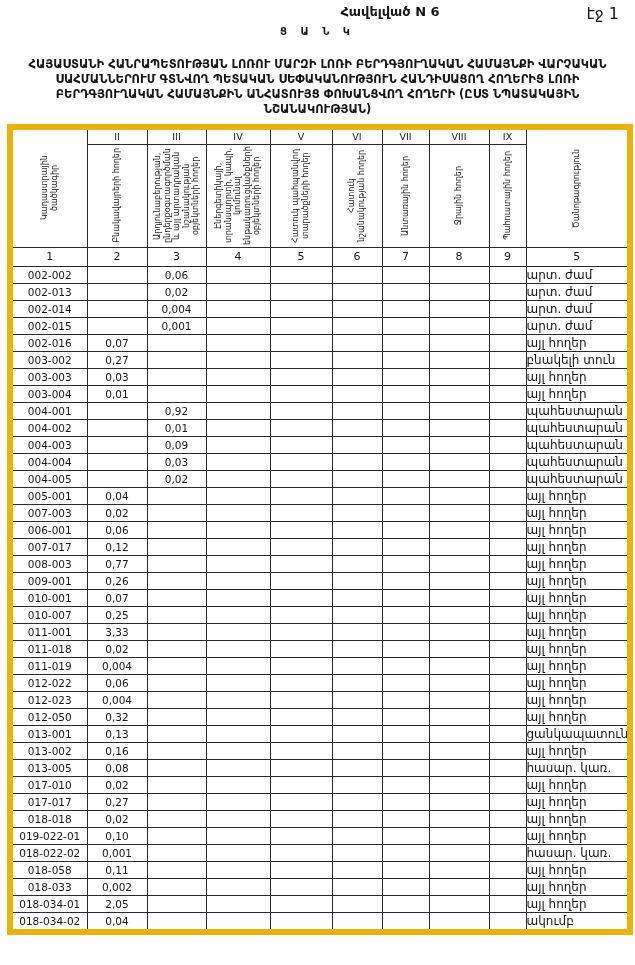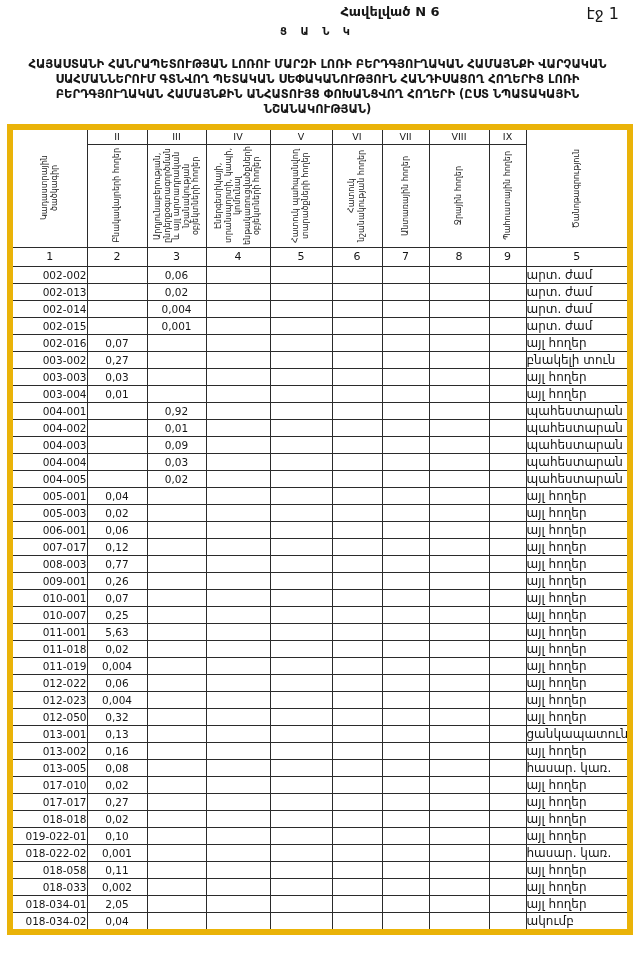--- a/index.html
+++ b/index.html
@@ -49,21 +49,21 @@
   }
   .vert{
     writing-mode:vertical-rl;
     transform:rotate(180deg);
     font-size:8px;line-height:1.2;
     max-height:98px;
     text-align:center;
     color:#222;
   }
   th.colnum{height:18px;font-size:11px;font-weight:bold;text-align:center;vertical-align:middle;}
-  td.code{height:16px;font-size:10.5px;line-height:16px;text-align:right;padding-left:3px;white-space:nowrap;}
+  td.code{height:16px;font-size:10.5px;line-height:16px;text-align:center;padding-left:3px;white-space:nowrap;}
   td.area{height:16px;font-size:10.5px;line-height:16px;text-align:center;white-space:nowrap;}
   td.note{height:16px;font-size:12px;line-height:16px;text-align:left;padding-left:3px;white-space:nowrap;}
 </style>
 </head>
 <body>
 
 <div class="page-label">էջ 1</div>
 
 <div class="hdr-block">
   <div>Հավելված N 6</div>
@@ -325,21 +325,21 @@
         <td class="area"></td>
         <td class="area"></td>
         <td class="area"></td>
         <td class="area"></td>
         <td class="area"></td>
         <td class="area"></td>
         <td class="area"></td>
         <td class="note">այլ հողեր</td>
       </tr>
       <tr>
-        <td class="code">005-003</td>
+        <td class="code">007-003</td>
         <td class="area">0,02</td>
         <td class="area"></td>
         <td class="area"></td>
         <td class="area"></td>
         <td class="area"></td>
         <td class="area"></td>
         <td class="area"></td>
         <td class="area"></td>
         <td class="note">այլ հողեր</td>
       </tr>
@@ -410,21 +410,21 @@
         <td class="area"></td>
         <td class="area"></td>
         <td class="area"></td>
         <td class="area"></td>
         <td class="area"></td>
         <td class="area"></td>
         <td class="note">այլ հողեր</td>
       </tr>
       <tr>
         <td class="code">011-001</td>
-        <td class="area">5,63</td>
+        <td class="area">3,33</td>
         <td class="area"></td>
         <td class="area"></td>
         <td class="area"></td>
         <td class="area"></td>
         <td class="area"></td>
         <td class="area"></td>
         <td class="area"></td>
         <td class="note">այլ հողեր</td>
       </tr>
       <tr>

